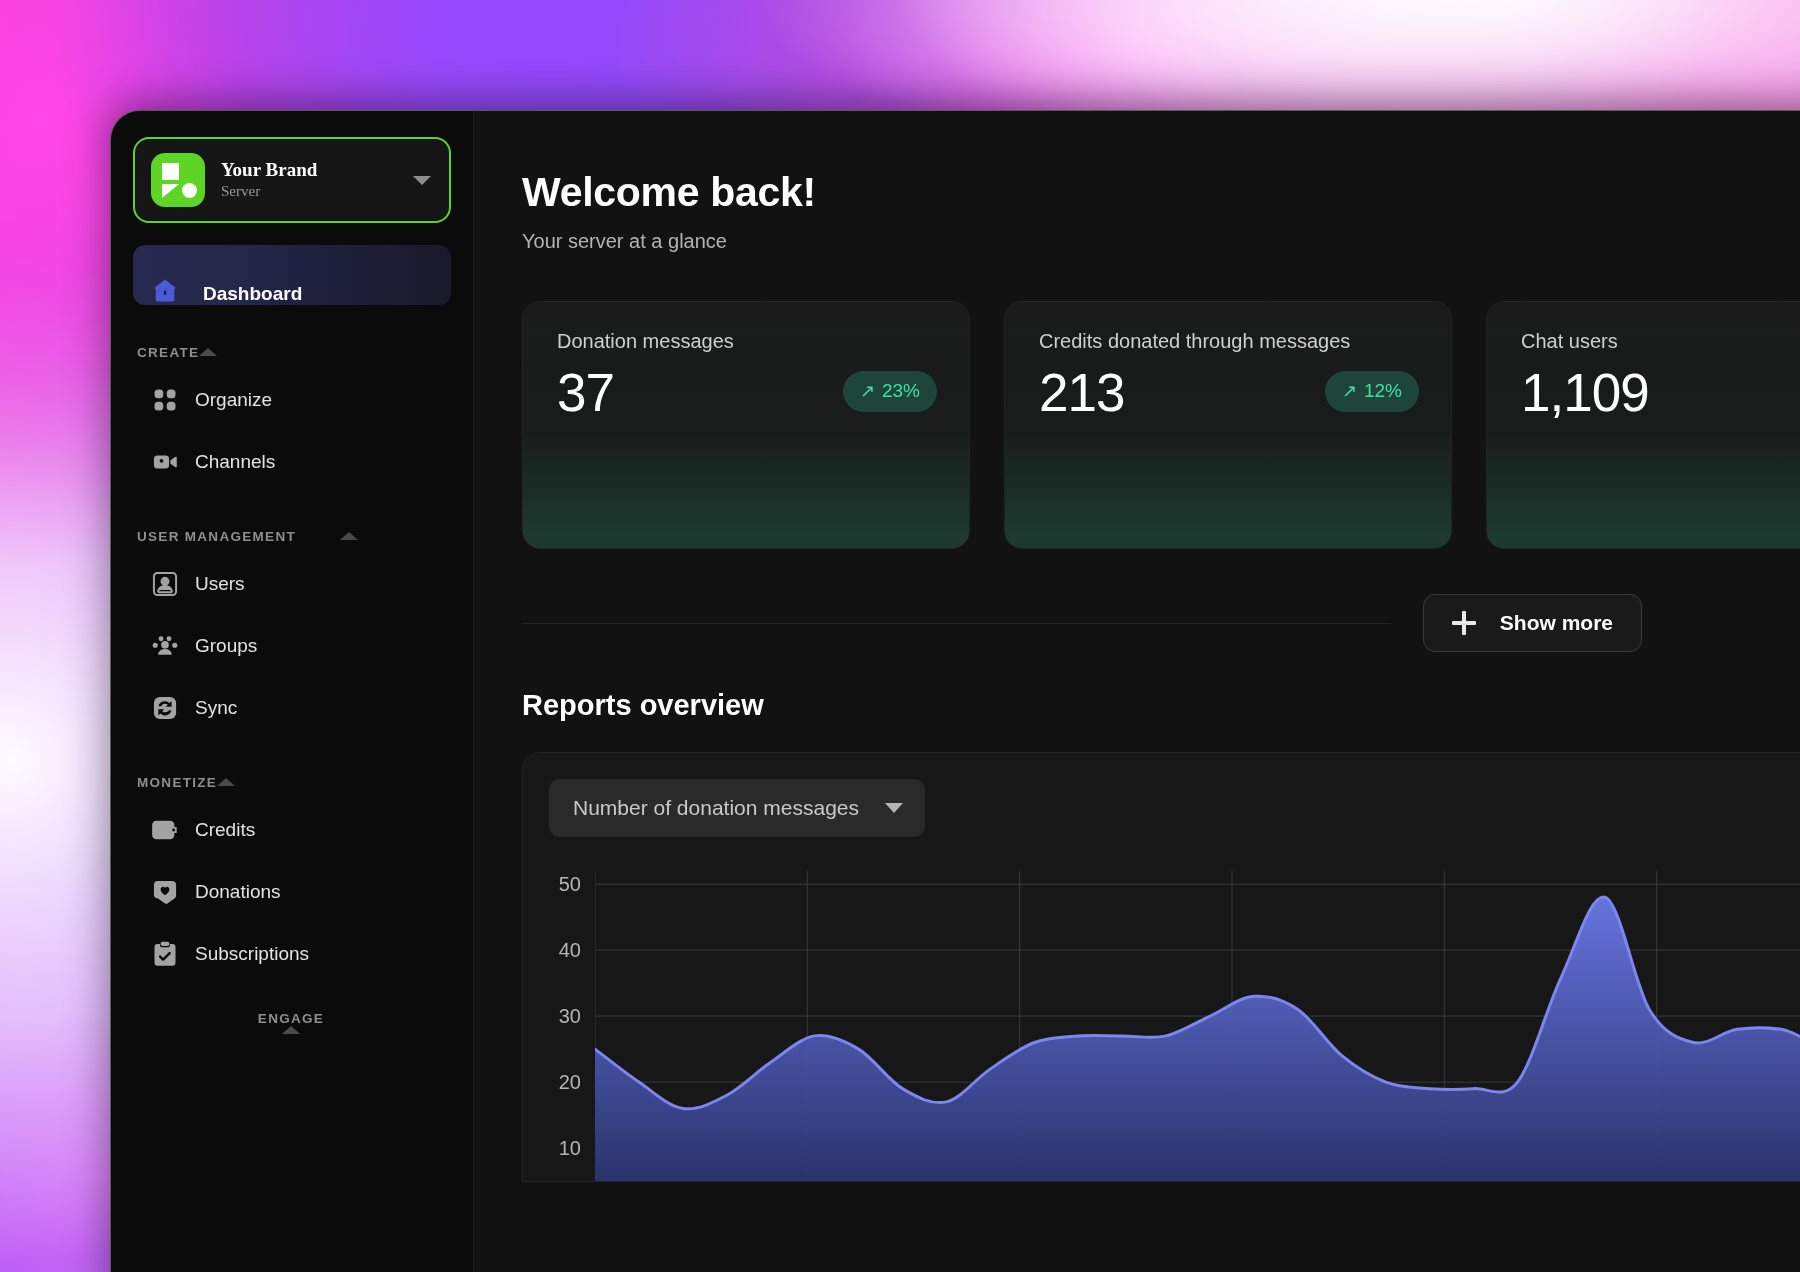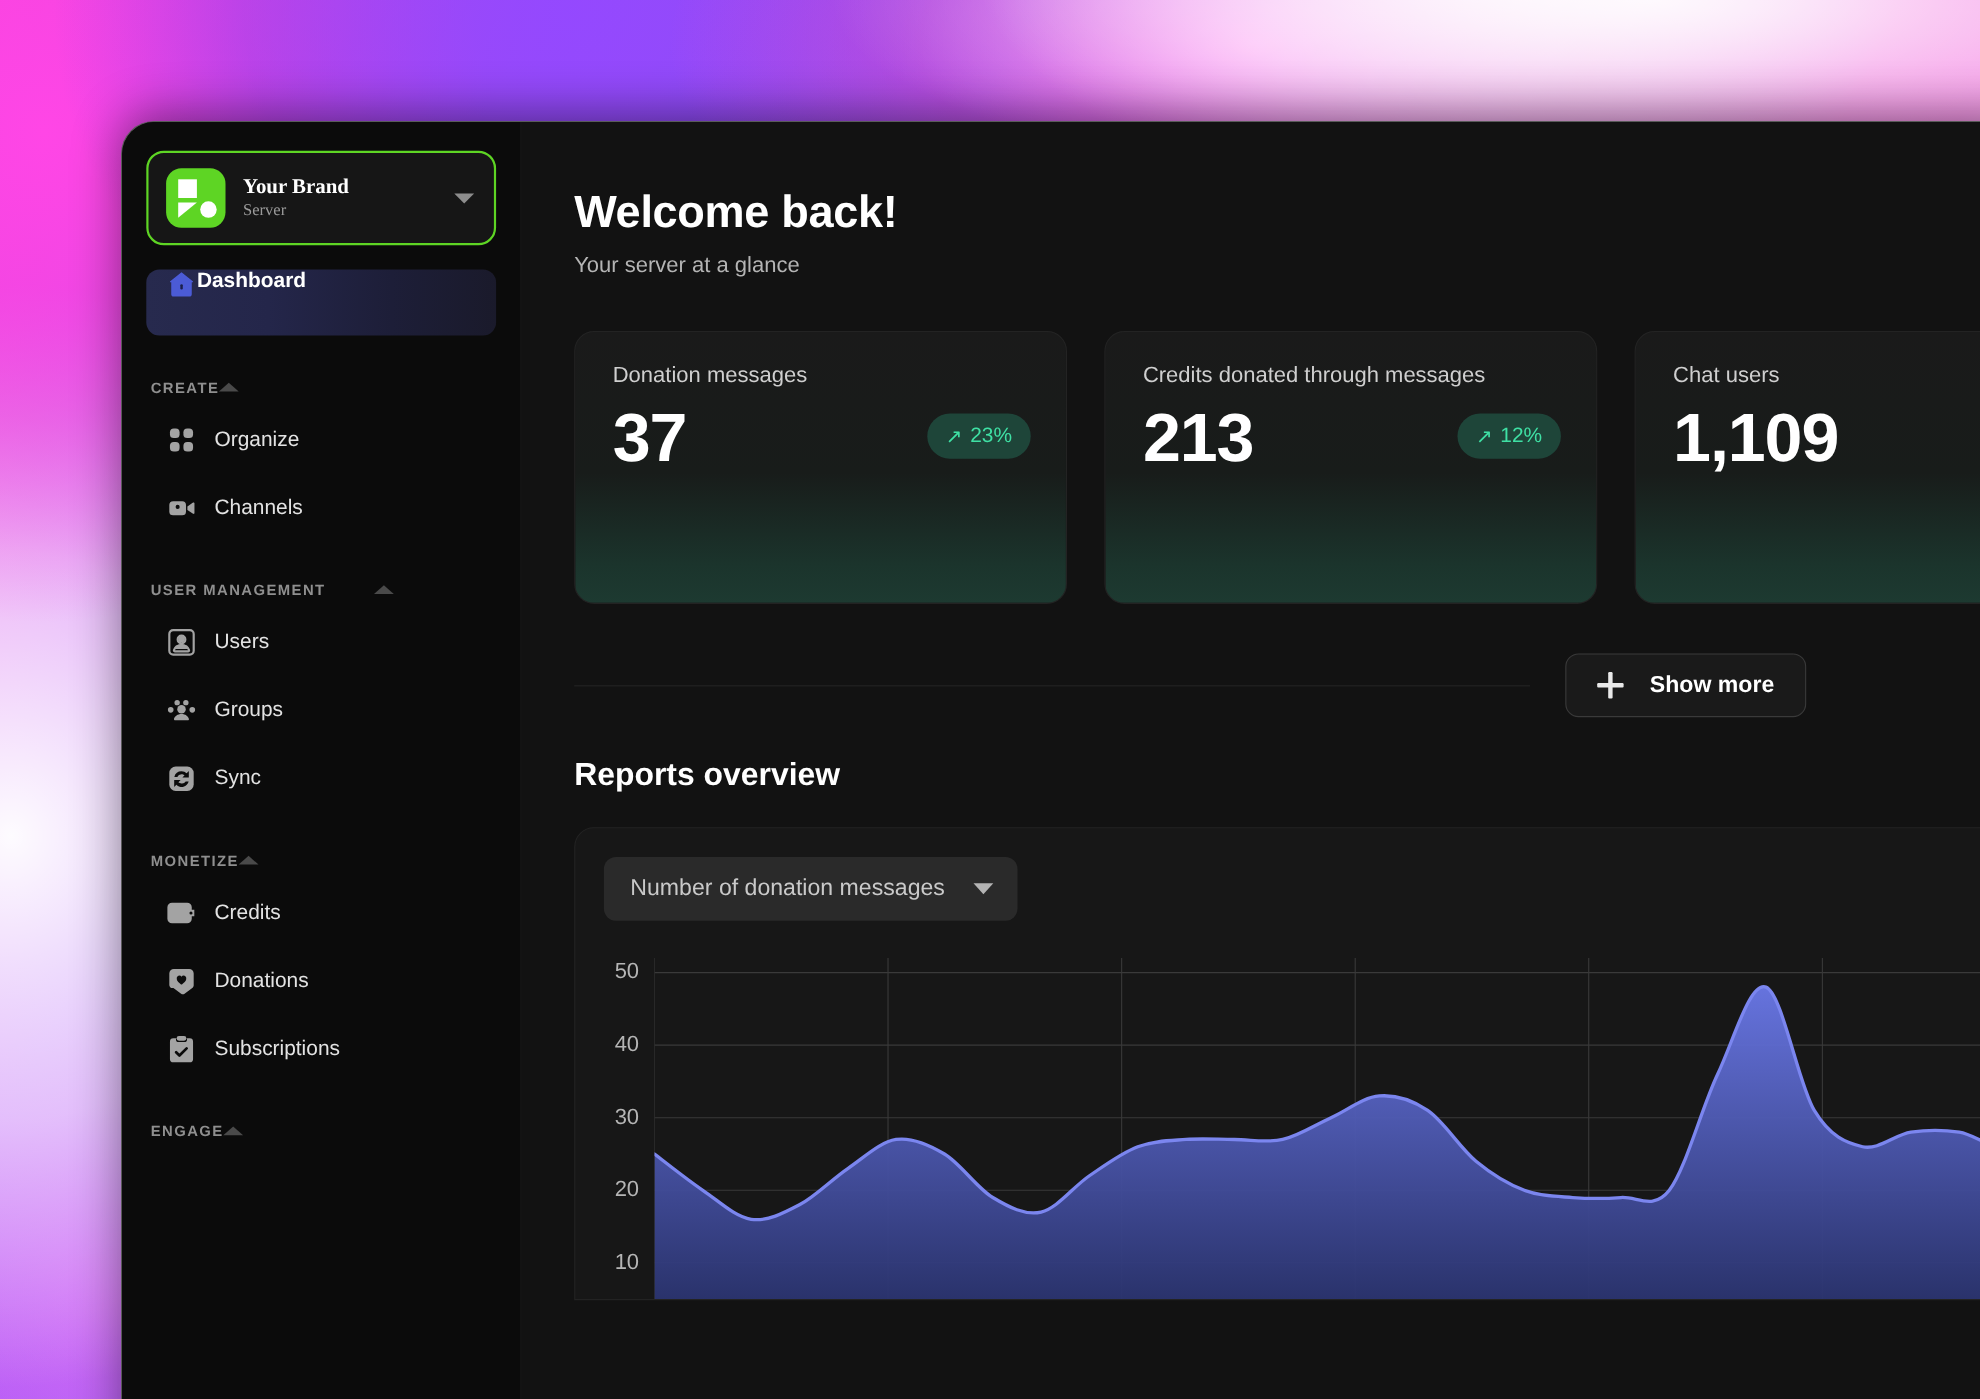--- a/index.html
+++ b/index.html
@@ -75,21 +75,21 @@
   .brand-logo .dot { position:absolute; left:31px; top:30px; width:15px; height:15px; border-radius:50%; background:#fff; }
   .brand-text { flex: 1 1 auto; min-width: 0; }
   .brand-name { color:#fff; font-size:19px; font-weight:700; line-height:1.25; }
   .brand-sub  { color:#9a9a9a; font-size:15px; line-height:1.3; }
   .caret-down {
     width:0;height:0;border-left:9px solid transparent;border-right:9px solid transparent;
     border-top:9px solid #8d8d8d; flex:0 0 18px; margin-right:2px;
   }
 
   .nav-active {
-    display:flex; align-items:flex-start; gap:0;
+    display:flex; align-items:flex-end; gap:24px;
     height:60px; padding:0 18px; border-radius:12px;
     background: linear-gradient(90deg, #272a4e 0%, #24264a 35%, #1d1e38 70%, #1a1a2b 100%);
     margin-bottom: 30px;
   }
   .nav-active .label { color:#fff; font-size:19px; font-weight:700; }
 
   .sec-head {
     display:flex; align-items:center; justify-content:flex-start;
     padding: 0 6px 0 4px; height: 34px; margin-top: 14px;
   }
@@ -127,21 +127,21 @@
     border-radius: 18px;
     border: 1px solid #232323;
     background:
       linear-gradient(180deg, rgba(26,26,26,1) 0%, rgba(24,28,26,1) 52%, rgba(27,52,44,1) 86%, rgba(29,58,49,1) 100%);
     padding: 28px 32px 0 34px;
     position: relative;
     overflow: hidden;
   }
   .stat-label { color:#cfcfcf; font-size:20px; }
   .stat-row { display:flex; align-items:center; margin-top:10px; }
-  .stat-value { color:#fff; font-size:62px; font-weight:700; letter-spacing:-1px; line-height:1.15; }
+  .stat-value { color:#fff; font-size:53px; font-weight:400; letter-spacing:-1px; line-height:1.15; }
   .stat-badge {
     margin-left:auto; margin-bottom:4px;
     display:inline-flex; align-items:center; gap:7px;
     height:41px; padding:0 17px; border-radius:21px;
     background: rgba(32,76,64,.85);
     color:#3fe0a4; font-size:19px; font-weight:500;
   }
   .stat-badge .arrow { font-size:18px; line-height:1; }
 
   
@@ -312,21 +312,21 @@
       <span class="nav-icon">
         <svg viewBox="0 0 24 24">
             <rect x="8.2" y="1.6" width="7.6" height="3.6" rx="1.8"></rect>
             <path d="M5.6 3.4h2.1v1.1c0 1 .8 1.8 1.8 1.8h5c1 0 1.8-.8 1.8-1.8V3.4h2.1A2.6 2.6 0 0 1 21 6v13.4a2.6 2.6 0 0 1-2.6 2.6H5.6A2.6 2.6 0 0 1 3 19.4V6a2.6 2.6 0 0 1 2.6-2.6z"></path>
             <path d="M7.8 14.2l2.6 2.6 5.6-5.6" fill="none" stroke="#0b0b0b" stroke-width="2.1" stroke-linecap="round" stroke-linejoin="round"></path>
           </svg>
       </span>
       <span class="label">Subscriptions</span>
     </div>
 
-    <div class="sec-head" style="margin-top:26px;">
+    <div class="sec-head" style="margin-top:26px;flex-direction:column;">
       <span class="t">ENGAGE</span>
       <span class="chevron-up"></span>
     </div>
 
   </aside>
 
   <section id="main">
 
     <h1 id="page-title">Welcome back!</h1>
     <div id="page-sub">Your server at a glance</div>

